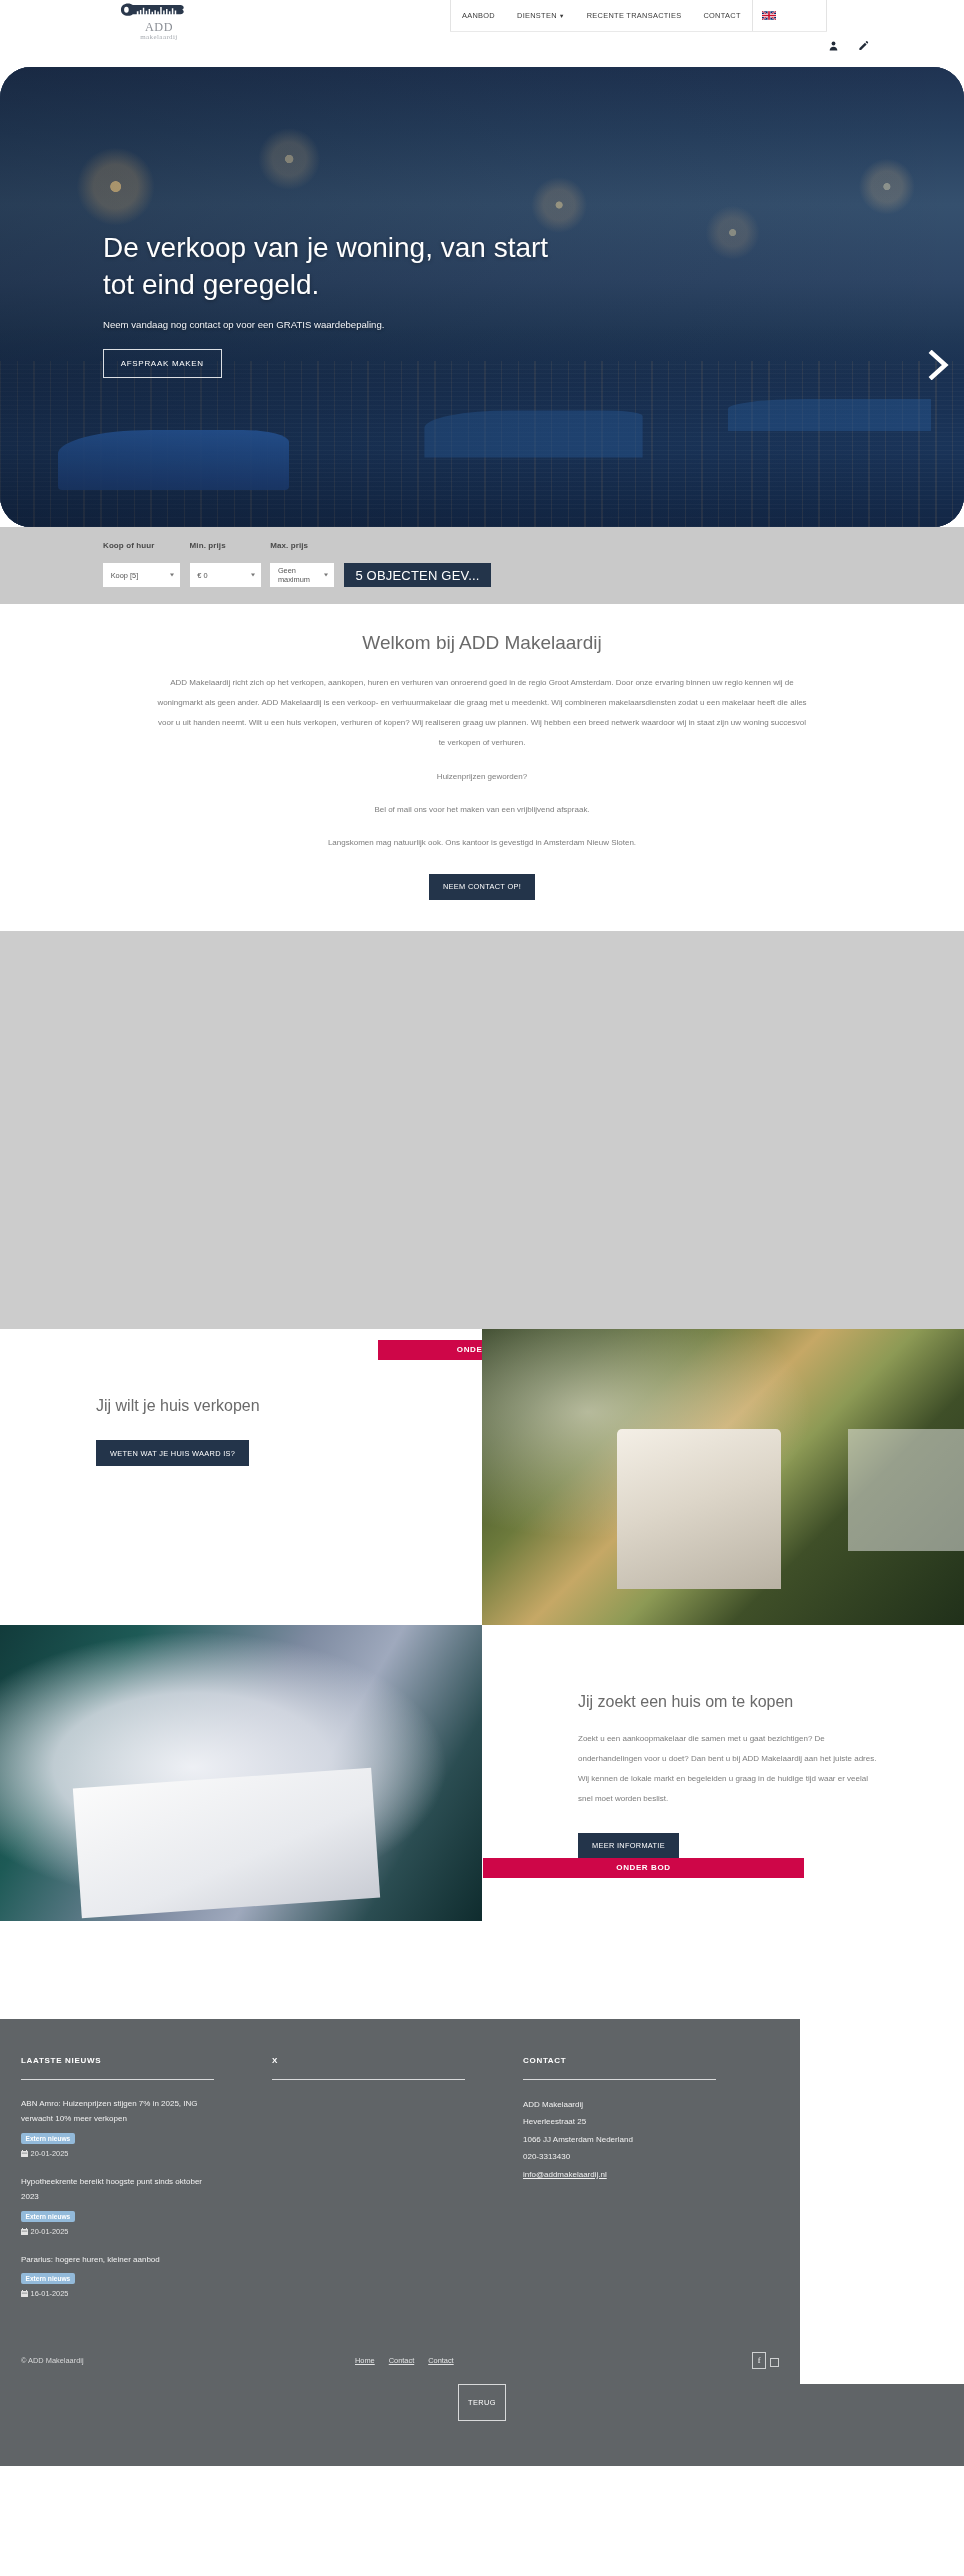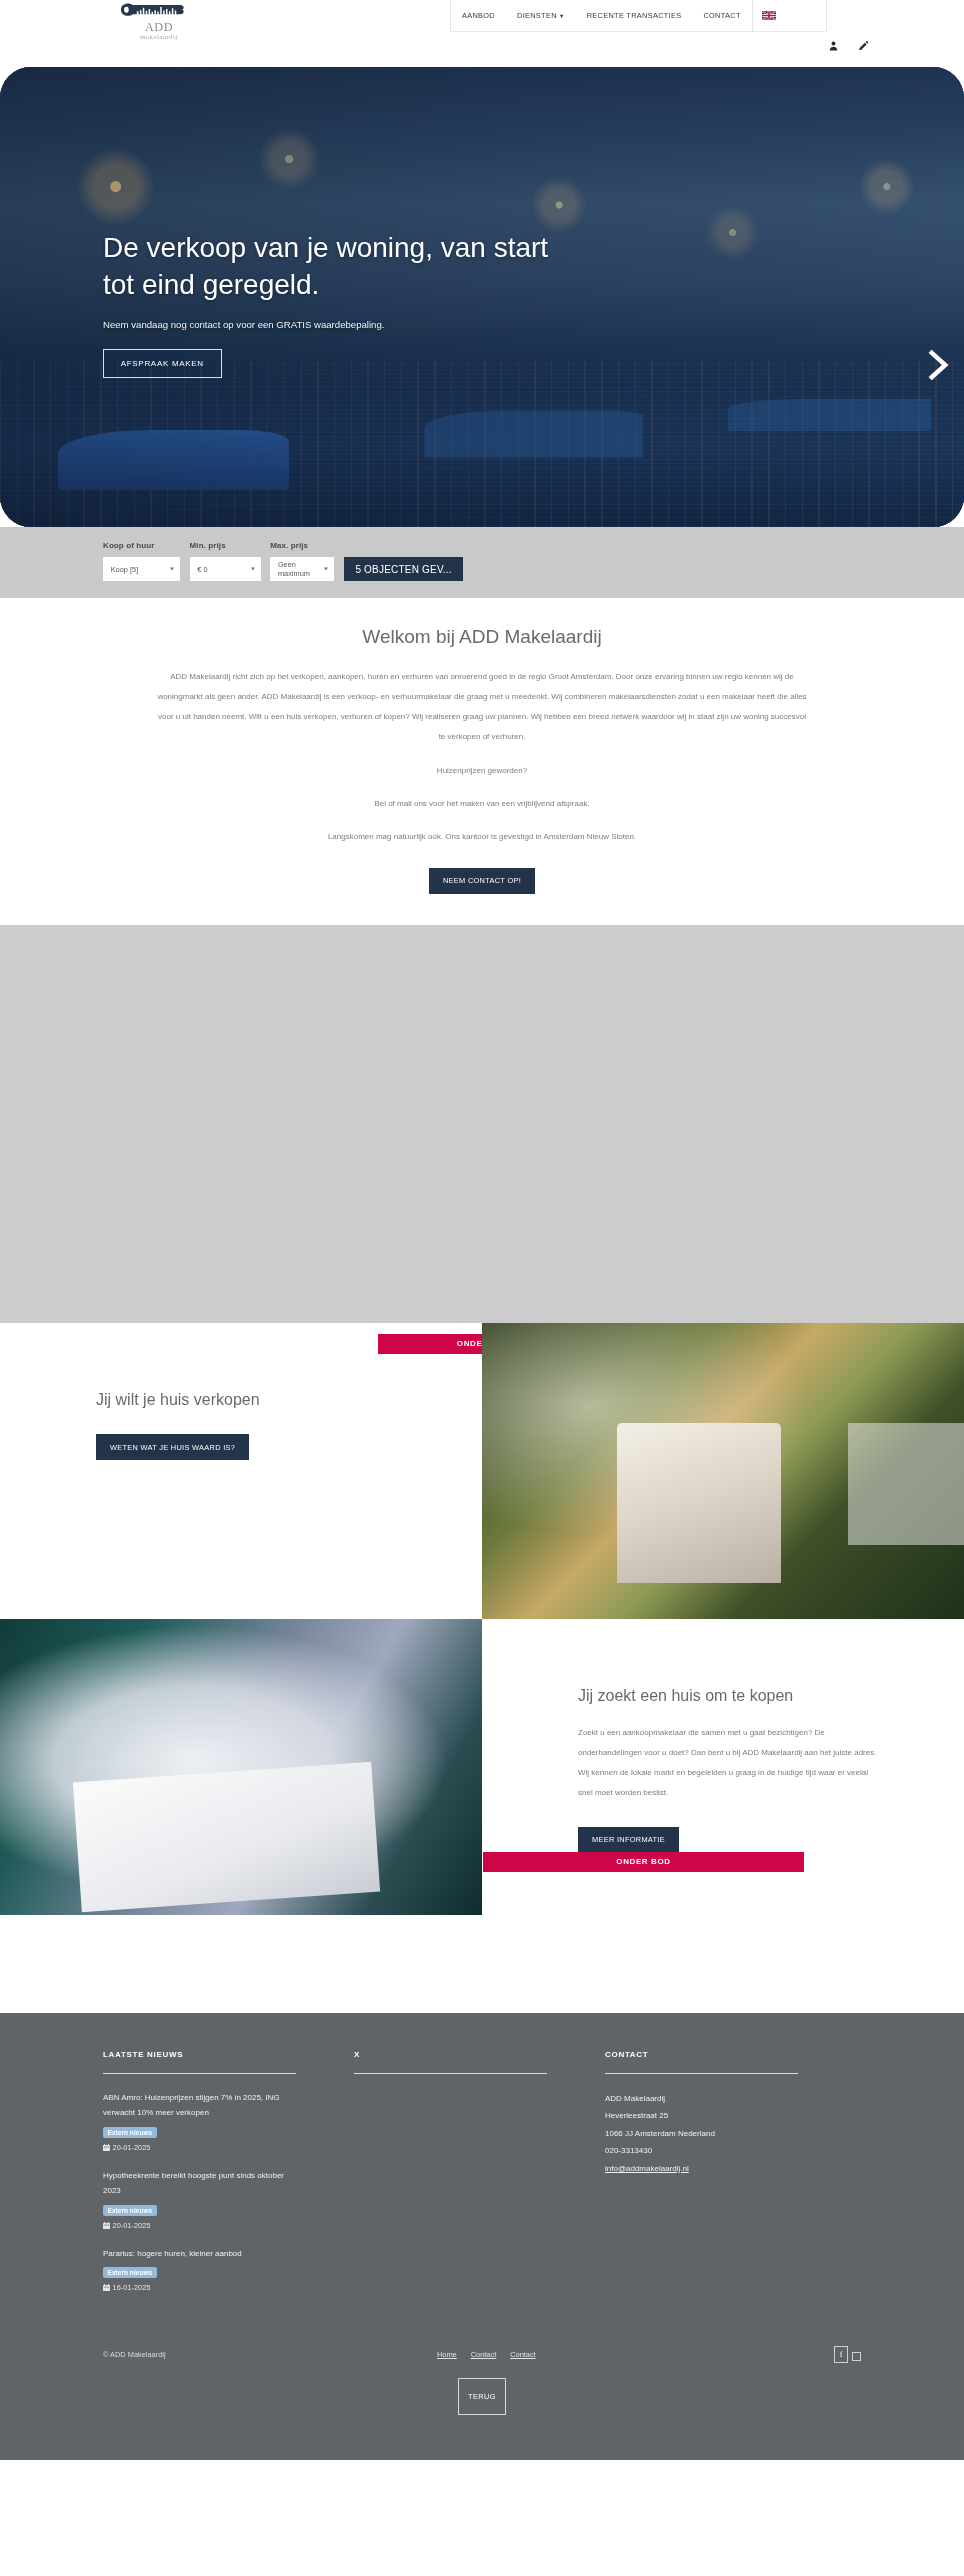--- a/index.html
+++ b/index.html
@@ -190,21 +190,21 @@
     margin: 0 auto;
     display: flex;
     align-items: flex-end;
     gap: 9.6px;
   }
   .sfield { display: flex; flex-direction: column; }
   .sfield-label {
     font-size: 8px;
     color: #4a4a4a;
     font-weight: 700;
-    margin-bottom: 7px;
+    margin-bottom: 13px;
     letter-spacing: 0.1px;
   }
   .sselect {
     position: relative;
     background: #fff;
     height: 24.4px;
     display: flex;
     align-items: center;
     padding: 0 16.7px 0 7.7px;
     font-size: 7.4px;
@@ -222,21 +222,21 @@
   .w-koop { width: 77px; }
   .w-min  { width: 71px; }
   .w-max  { width: 64px; }
   .w-loc  { width: 276px; }
   .w-loc .ph { font-style: italic; color: #5a5a5a; }
   .sbtn {
     background: #23344a;
     color: #fff;
     height: 24.4px;
     padding: 0 11.6px;
-    font-size: 10px;
+    font-size: 13px;
     letter-spacing: 0.2px;
     display: flex;
     align-items: center;
     cursor: pointer;
     white-space: nowrap;
     border: none;
   }
 
   
   .welcome {
@@ -338,21 +338,21 @@
   .img-sign:after{
     content:"";
     position:absolute; left:16%; top:52%; width:62%; height:44%;
     background:linear-gradient(160deg,#fbfbfb 0%, #e8eaee 60%, #c9ccd4 100%);
     transform: rotate(-4deg);
   }
 
   
   .footer-gap { width: 964px; height: 96px; background: #fff; }
   .footer {
-    width: 964px;
+    width: 800px;
     background: #606467;
     padding: 37px 0 0 0;
     color: #fff;
   }
   .footer-cols {
     width: 758px;
     margin: 0 auto;
     display: flex;
   }
   .fcol { width: 193px; margin-right: 58px; }

